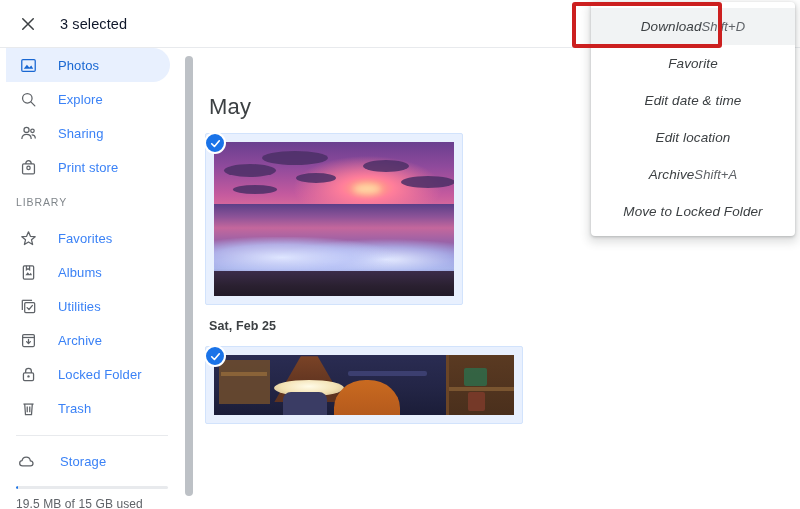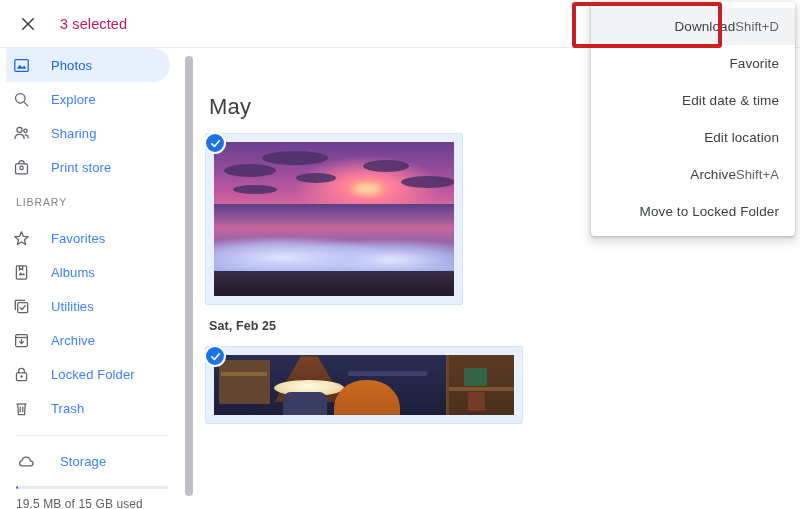--- a/index.html
+++ b/index.html
@@ -15,35 +15,35 @@
   
   .topbar{
     position:absolute;left:0;top:0;width:800px;height:48px;
     background:#fff;display:flex;align-items:center;
     border-bottom:1px solid #e8eaed;box-sizing:border-box;z-index:5;
   }
   .close-btn{
     width:24px;height:24px;margin-left:16px;margin-right:20px;
     display:flex;align-items:center;justify-content:center;cursor:pointer;
   }
-  .sel-count{font-size:14.5px;color:#be185d;letter-spacing:.1px;}
+  .sel-count{font-size:14.5px;color:#0f172a;letter-spacing:.1px;}
 
   .topbar-right{
     position:absolute;right:6px;top:6px;width:36px;height:36px;border-radius:50%;
     background:#f1f3f4;border:1px solid #e3e5e7;box-sizing:border-box;
   }
 
   
   .sidebar{
     position:absolute;left:0;top:48px;width:184px;height:461px;
     background:#fff;overflow:hidden;
   }
   .nav-item{
     display:flex;align-items:center;height:34px;margin:0 14px 0 6px;
-    border-radius:0 17px 17px 0;padding-left:5px;box-sizing:border-box;cursor:pointer;
+    border-radius:0 17px 17px 0;padding-left:12px;box-sizing:border-box;cursor:pointer;
   }
   .nav-item.active{background:#e8f0fe;}
   .nav-item.active .nav-label{color:#1967d2;font-weight:500;}
   .nav-item.active .nav-icon svg{stroke:#1967d2;}
   .nav-icon{width:20px;height:20px;display:flex;align-items:center;justify-content:center;flex:0 0 20px;}
   .nav-icon svg{stroke:#5f6368;fill:none;stroke-width:1.6;}
   .nav-label{margin-left:20px;font-size:13px;color:#3b82f6;letter-spacing:.1px;white-space:nowrap;}
 
   .section-label{
     font-size:10.5px;letter-spacing:.9px;color:#80868b;
@@ -127,23 +127,23 @@
   .room .rshelf{position:absolute;left:0;right:0;top:54%;height:4px;background:#7a5530;}
 
   
   .menu{
     position:absolute;left:591px;top:2px;width:204px;
     background:#fff;border-radius:4px;
     box-shadow:0 1px 3px rgba(60,64,67,.3),0 4px 8px 3px rgba(60,64,67,.15);
     padding:6px 0;z-index:20;
   }
   .menu-item{
-    display:flex;align-items:center;justify-content:flex-end;
+    display:flex;align-items:center;justify-content:center;
     height:37px;padding:8px 16px;font-size:13.5px;color:#3c4043;cursor:pointer;letter-spacing:.1px;
-    box-sizing:border-box;white-space:nowrap;
+    box-sizing:border-box;white-space:nowrap;font-style:italic;
   }
   .menu-item.hover{background:#f1f3f4;}
   .menu-shortcut{font-size:13px;color:#5f6368;}
 
   .redbox{
     position:absolute;left:572px;top:2px;width:150px;height:46px;
     border:4px solid #cc1f1f;border-radius:3px;z-index:40;box-sizing:border-box;pointer-events:none;
   }
 </style>
 </head>

